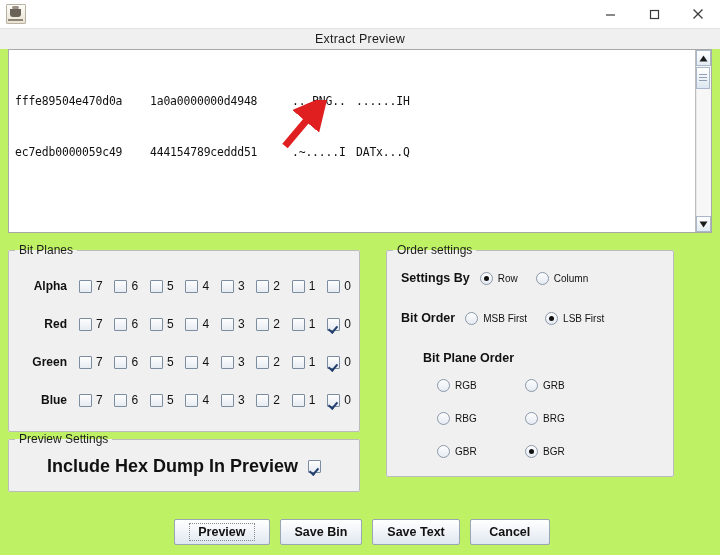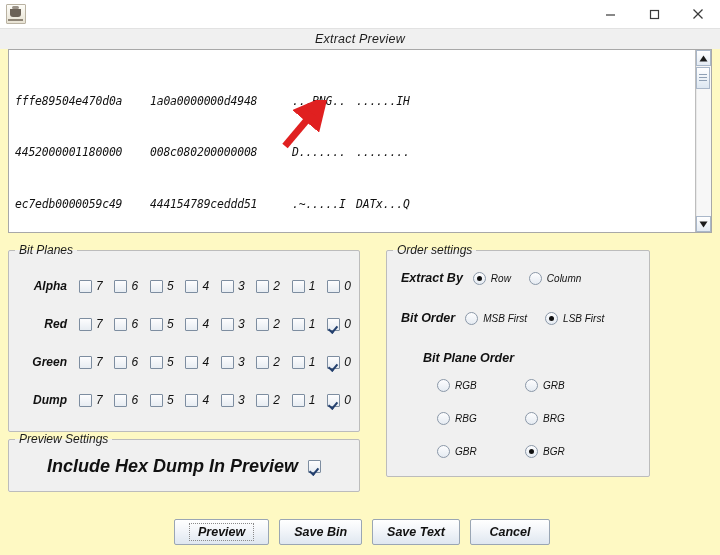--- a/index.html
+++ b/index.html
@@ -12,23 +12,22 @@
     background: #f0f0f0;
     font-family: "Liberation Sans", sans-serif;
     font-size: 12px;
     color: #000;
     overflow: hidden;
   }
   .window {
     position: relative;
     width: 720px;
     height: 555px;
-    background: #fef9c3;
-    box-sizing: border-box;
-    font-style: italic;
+    background: #bef264;
+    box-sizing: border-box;
   }
 
   
   .titlebar {
     position: relative;
     height: 28px;
     background: #ffffff;
     border-bottom: 1px solid #e2e2e2;
     display: flex;
     align-items: center;
@@ -192,21 +191,21 @@
   }
 
   
   .content {
     position: relative;
     padding: 10px 0 0 8px;
     display: flex;
     gap: 26px;
   }
   .col-left { width: 352px; }
-  .col-right { width: 264px; }
+  .col-right { width: 288px; }
 
   fieldset.group {
     border: 1px solid #bcbcbc;
     border-radius: 2px;
     margin: 0;
     padding: 0;
     background: #f0f0f0;
   }
   fieldset.group > legend {
     padding: 0 4px;
@@ -392,21 +391,20 @@
           </svg>
       </div>
     </div>
   </div>
 
   <div class="panel-title">Extract Preview</div>
 
   <div class="hex-wrap">
     <div class="hex-text">
       <span class="hex-row"><span class="hex-col-a">fffe89504e470d0a</span><span class="hex-col-b">1a0a0000000d4948</span><span class="hex-col-c">...PNG..</span><span class="hex-col-d">......IH</span></span>
-      <span class="hex-row"><span class="hex-col-a">4452000001180000</span><span class="hex-col-b">008c080200000008</span><span class="hex-col-c">D.......</span><span class="hex-col-d">........</span></span>
       <span class="hex-row"><span class="hex-col-a">ec7edb0000059c49</span><span class="hex-col-b">444154789ceddd51</span><span class="hex-col-c">.~.....I</span><span class="hex-col-d">DATx...Q</span></span>
       
       
       
       
       
       
       
       
     </div>
@@ -559,21 +557,21 @@
                   <span class="num">1</span>
                 </div>
               <div class="bp-cell">
                   <span class="cbox checked"></span>
                   <span class="num">0</span>
                 </div>
             </div>
           </div>
 
           <div class="bp-row">
-            <div class="bp-label">Dump</div>
+            <div class="bp-label">Blue</div>
             <div class="bp-cells">
               <div class="bp-cell">
                   <span class="cbox"></span>
                   <span class="num">7</span>
                 </div>
               <div class="bp-cell">
                   <span class="cbox"></span>
                   <span class="num">6</span>
                 </div>
               <div class="bp-cell">
@@ -615,21 +613,21 @@
       </fieldset>
 
     </div>
 
     <div class="col-right">
       <fieldset class="group">
         <legend>Order settings</legend>
         <div class="order-body">
 
           <div class="order-row">
-            <span class="caption">Extract By</span>
+            <span class="caption">Settings By</span>
             <div class="radio-opt">
               <span class="rbox selected"></span>
               <span class="txt">Row</span>
             </div>
             <div class="radio-opt">
               <span class="rbox"></span>
               <span class="txt">Column</span>
             </div>
           </div>
 

